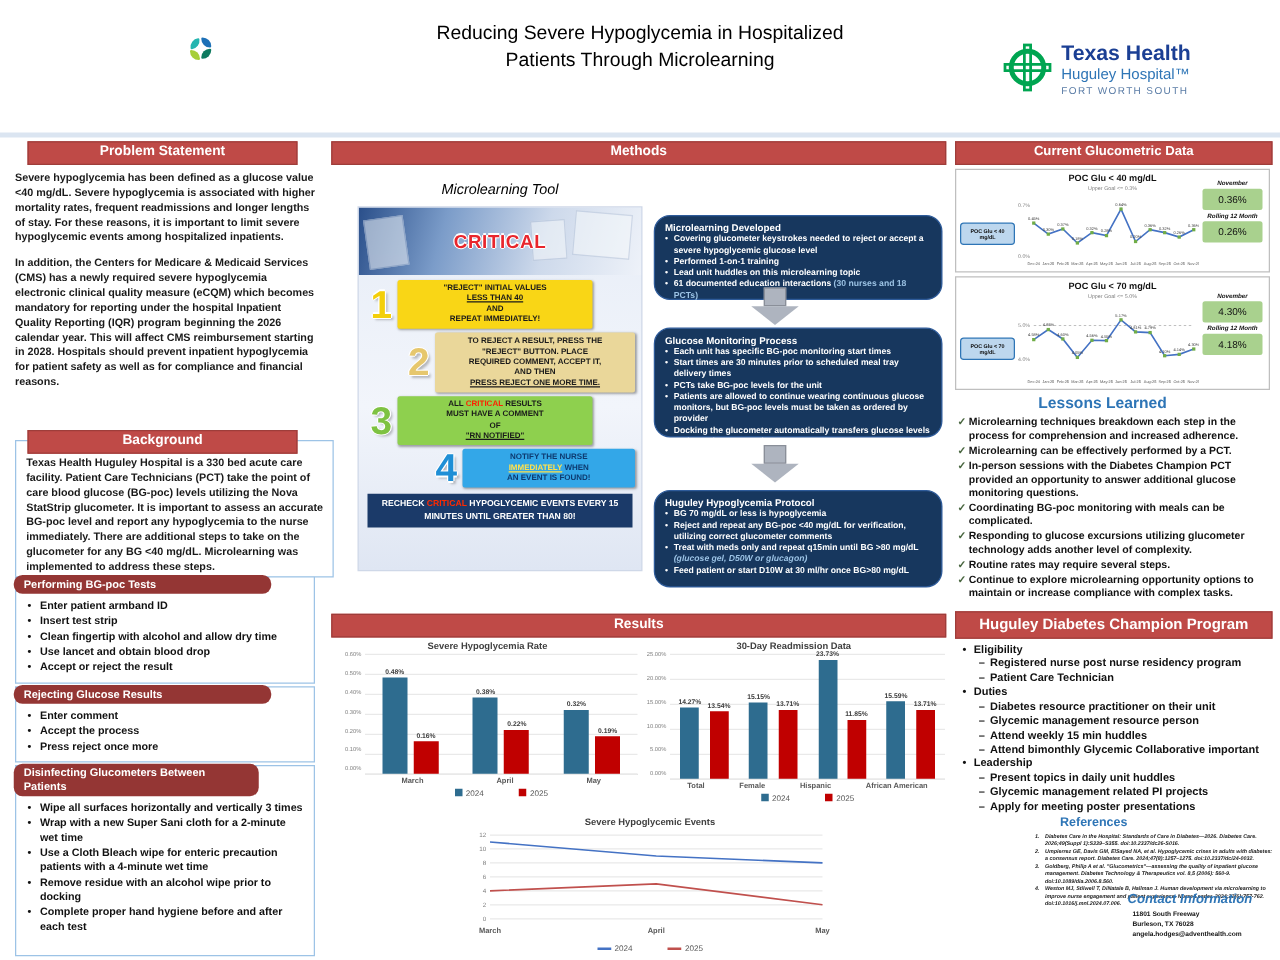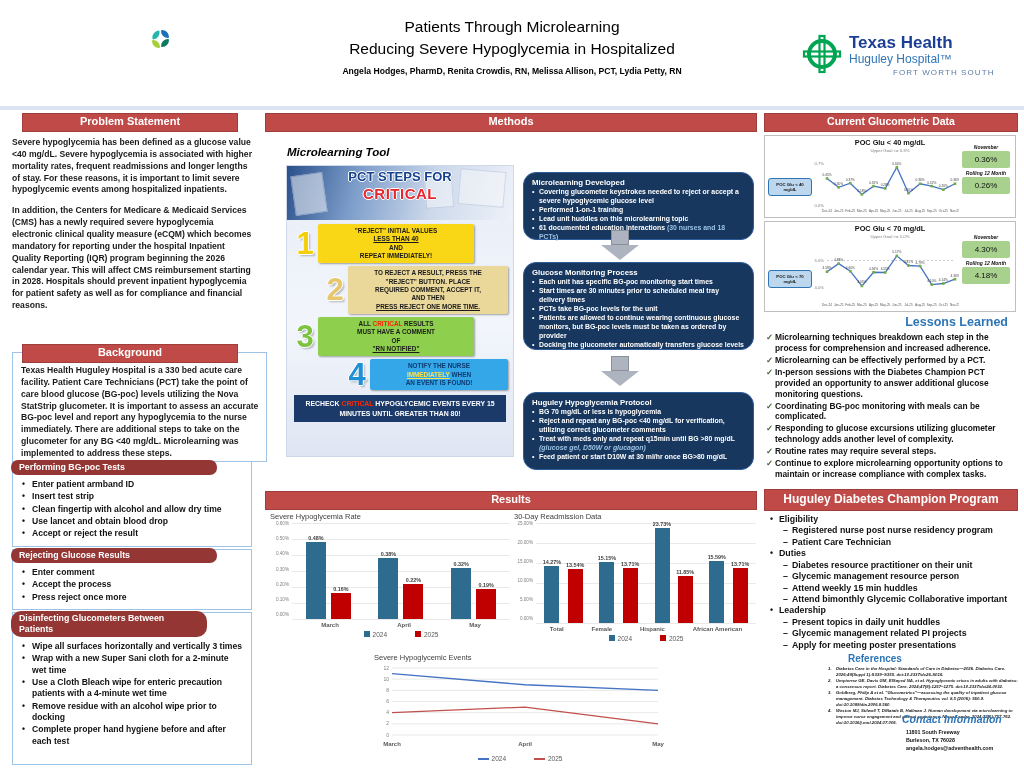--- a/index.html
+++ b/index.html
@@ -14,36 +14,36 @@
   .advent-leaves{position:absolute;left:118px;top:-9px;width:18px;height:18px;transform:rotate(0deg);}
   .leaf{position:absolute;width:8px;height:8px;border-radius:7px 1px 7px 1px;}
   .leaf1{left:0;top:0;background:#25b5b0;transform:rotate(-8deg);}
   .leaf2{left:9px;top:-1px;background:#1d70b7;border-radius:1px 7px 1px 7px;}
   .leaf3{left:0;top:9px;background:#a6ce39;border-radius:1px 7px 1px 7px;}
   .leaf4{left:9px;top:8px;background:#0d7a5f;}
   .advent-text{font-size:25px;font-weight:bold;color:#0b4787;letter-spacing:-0.6px;margin-top:10px;}
   .th-logo{position:absolute;right:10px;top:34px;display:flex;align-items:flex-start;gap:7px;width:212px;}
   .th-text1{font-size:17px;font-weight:bold;color:#1b3f94;line-height:1.05;}
   .th-text2{font-size:12px;color:#2e75b6;line-height:1.2;}
-  .th-text3{font-size:8px;color:#5a7ca6;letter-spacing:1.1px;margin-top:2px;margin-left:44px;}
+  .th-text3{font-size:8px;color:#5a7ca6;letter-spacing:1.1px;margin-top:2px;}
   
   .sechead{position:absolute;background:#bf4a47;border:1px solid #9e3d3a;color:#fff;font-weight:bold;text-align:center;font-size:11px;line-height:15px;height:17px;z-index:4;}
   
   .body-text{font-size:8.6px;font-weight:600;line-height:1.38;color:#1a1a1a;}
   .p2{margin-top:9px;}
   .lbox{position:absolute;left:12px;width:238px;border:1.5px solid #9dc3e6;background:#fff;}
   .tab{position:relative;margin:-2px 34px 3px -2px;background:#943634;color:#fff;border-radius:7px;padding:2px 8px;font-weight:bold;font-size:8.8px;line-height:1.25;z-index:2;}
   .lbox .li,.checks .li,.champ .li,.refs .li{display:flex;align-items:flex-start;}
   .li{font-weight:700;}
   .blt{flex:none;width:10px;text-align:left;}
   .lbox-list{padding:1px 6px 5px 9px;font-size:8.6px;line-height:1.32;}
   .lbox-list .li{margin-bottom:1px;}
   .bg-box{padding:12px 7px 4px 8px;}
   
-  .ml-title{position:absolute;left:287px;top:146px;width:226px;font-size:11.5px;font-weight:bold;font-style:italic;color:#000;}
+  .ml-title{position:absolute;left:287px;top:146px;width:226px;text-align:center;font-size:11.5px;font-weight:normal;font-style:italic;color:#000;}
   .infog{position:absolute;left:287px;top:166px;width:226px;height:290px;background:linear-gradient(to bottom,#e7edf7 0%,#f2f5fb 55%,#dfe6f3 100%);overflow:hidden;box-shadow:0 0 0 1px #cfd8e8;}
   .ig-head{position:absolute;top:0;left:0;right:0;height:54px;background:linear-gradient(105deg,#2a4f8a 0%,#7b9cc9 30%,#cdd9eb 65%,#eef2f9 100%);}
   .ig-ph{position:absolute;background:#f5f7fa;opacity:.55;border:1px solid #b9c6da;}
   .ig-h1{position:absolute;top:3px;left:0;right:0;text-align:center;font-size:13px;font-weight:900;color:#16418c;text-shadow:-1px 0 #fff,1px 0 #fff,0 -1px #fff,0 1px #fff;}
   .ig-h2{position:absolute;top:19px;left:0;right:0;text-align:center;font-size:15px;font-weight:900;color:#e8262d;text-shadow:-1px 0 #fff,1px 0 #fff,0 -1px #fff,0 1px #fff;letter-spacing:.5px;}
   .ig-h3{position:absolute;top:36px;left:0;right:0;text-align:center;font-size:14px;font-weight:900;color:#16418c;text-shadow:-1px 0 #fff,1px 0 #fff,0 -1px #fff,0 1px #fff;}
   .steps{position:absolute;top:58px;left:5px;right:5px;}
   .srow{display:flex;align-items:center;margin-bottom:3px;}
   .srow2{justify-content:flex-end;}
   .srow4{margin-left:52px;}
@@ -57,21 +57,21 @@
   .ig-footer{margin:5px 2px 0 2px;background:#1b3a69;color:#fff;font-size:6.9px;font-weight:800;text-align:center;padding:4px 4px;line-height:1.35;}
   .mbox{position:absolute;left:523px;width:231px;background:#17375e;border:1px solid #2e5b9a;border-radius:13px;color:#fff;padding:5px 8px;box-sizing:border-box;}
   .mbox-title{font-size:7.8px;font-weight:bold;margin-bottom:1px;}
   .mbox .li{display:flex;font-size:6.9px;font-weight:600;line-height:1.3;}
   .mbox .blt{width:7px;}
   .arrow{position:absolute;left:600px;width:40px;z-index:2;}
   .arrow-stem{width:16px;height:13px;background:#aeb4bf;border:1px solid #8a8f99;margin:0 auto;}
   .arrow-tri{width:0;height:0;border-left:19px solid transparent;border-right:19px solid transparent;border-top:15px solid #aeb4bf;margin:0 auto;}
   
   .chart{position:absolute;background:#fff;}
-  .ch-title{font-size:7.5px;font-weight:normal;color:#404040;margin-bottom:2px;}
+  .ch-title{text-align:center;font-size:7.5px;font-weight:bold;color:#404040;margin-bottom:2px;}
   .ch-row{display:flex;}
   .ch-yaxis{display:flex;flex-direction:column;justify-content:space-between;width:22px;font-size:4.6px;color:#808080;text-align:right;padding-right:3px;box-sizing:border-box;}
   .ch-yaxis div{line-height:1;transform:translateY(-1px);}
   .ch-plot{flex:1;position:relative;border-bottom:1px solid #bfbfbf;}
   .ch-grid{position:absolute;left:0;right:0;height:1px;background:#e9e9e9;}
   .ch-groups{position:absolute;left:0;right:0;top:0;bottom:0;display:flex;align-items:flex-end;justify-content:space-around;}
   .ch-group{display:flex;align-items:flex-end;gap:5px;}
   .ch-col{display:flex;flex-direction:column;align-items:center;justify-content:flex-end;}
   .ch-val{font-size:5.4px;font-weight:bold;color:#3f3f3f;margin-bottom:1px;white-space:nowrap;}
   .ch-xrow{display:flex;justify-content:space-around;margin-left:22px;font-size:6px;font-weight:bold;color:#595959;padding-top:2px;}
@@ -81,21 +81,21 @@
   .ch-lsw{display:inline-block;width:11px;height:2px;margin-right:3px;vertical-align:middle;}
   
   .gcard{position:absolute;left:764px;width:252px;border:1px solid #bfbfbf;background:#fff;box-sizing:border-box;}
   .gtitle{text-align:center;font-size:7.3px;font-weight:bold;margin-top:2px;}
   .gsub{text-align:center;font-size:4.3px;color:#7f7f7f;margin-top:1px;}
   .gpill{position:absolute;left:3px;width:44px;background:#bdd7ee;border:1px solid #2e75b6;border-radius:3px;font-size:4.3px;font-weight:600;text-align:center;padding:3px 1px;box-sizing:border-box;}
   .gside{position:absolute;right:3px;width:52px;text-align:center;}
   .gslabel{font-size:5px;font-weight:bold;font-style:italic;margin-top:2px;}
   .gsval{background:#a9d18e;border-radius:2px;font-size:8px;padding:4px 0;margin:1px 2px 2px 2px;}
   .gchart{position:absolute;left:46px;}
-  .lessons-h{position:absolute;left:756px;top:315px;width:252px;text-align:right;font-size:12.5px;font-weight:bold;color:#2e75b6;}
+  .lessons-h{position:absolute;left:756px;top:315px;width:252px;text-align:center;font-size:12.5px;font-weight:bold;color:#2e75b6;}
   .checks{position:absolute;left:766px;top:332px;width:250px;font-size:8.4px;line-height:1.3;}
   .checks .li{margin-bottom:1px;}
   .checks .blt{width:9px;color:#4a6741;}
   .champ{position:absolute;left:770px;top:514px;width:246px;font-size:8.8px;line-height:1.3;}
   .champ .lvl1{margin-left:13px;}
   .champ .blt{width:9px;}
   .refs-h{position:absolute;left:848px;top:653px;font-size:10px;font-weight:bold;color:#2e75b6;}
   .refs{position:absolute;left:828px;top:666px;width:192px;font-size:4.3px;font-style:italic;line-height:1.4;color:#222;}
   .refs .blt{width:8px;}
   .contact-h{position:absolute;left:902px;top:713px;font-size:10.5px;font-weight:bold;color:#2e75b6;font-style:italic;}
@@ -109,24 +109,23 @@
   <div class="advent-leaves">
     <span class="leaf leaf1"></span>
     <span class="leaf leaf2"></span>
     <span class="leaf leaf3"></span>
     <span class="leaf leaf4"></span>
   </div>
 </div>
 
 <div class="title-wrap">
   <div class="main-title">
+    <div>Reducing Severe Hypoglycemia in Hospitalized</div>
     <div>Patients Through Microlearning</div>
-    <div>Reducing Severe Hypoglycemia in Hospitalized</div>
-  </div>
-  <div class="authors">Angela Hodges, PharmD, Renita Crowdis, RN, Melissa Allison, PCT, Lydia Petty, RN</div>
+  </div>
 </div>
 
 <div class="th-logo">
   <svg width="40" height="40" viewBox="0 0 40 40">
     <circle cx="20" cy="20" r="13" fill="none" stroke="#00A551" stroke-width="4"></circle>
     <rect x="17.5" y="2" width="5" height="36" fill="none" stroke="#00A551" stroke-width="2.2"></rect>
     <rect x="2" y="17.5" width="36" height="5" fill="none" stroke="#00A551" stroke-width="2.2"></rect>
   </svg>
   <div>
     <div class="th-text1">Texas Health</div>
@@ -186,21 +185,21 @@
         <span class="litx">Accept the process</span>
       </div>
       <div class="li lvl0">
         <span class="blt">•</span>
         <span class="litx">Press reject once more</span>
       </div>
     </div>
 </div>
 
 <div class="lbox" style="top:612px;height:151px;">
-  <div class="tab" style="margin-right:44px;border-radius:10px;">Disinfecting Glucometers Between Patients</div>
+  <div class="tab" style="margin-right:44px;">Disinfecting Glucometers Between Patients</div>
   <div class="lbox-list">
       <div class="li lvl0">
         <span class="blt">•</span>
         <span class="litx">Wipe all surfaces horizontally and vertically 3 times</span>
       </div>
       <div class="li lvl0">
         <span class="blt">•</span>
         <span class="litx">Wrap with a new Super Sani cloth for a 2-minute wet time</span>
       </div>
       <div class="li lvl0">
@@ -220,21 +219,20 @@
 
 <div class="sechead" style="left:265px;top:113px;width:490px;">Methods</div>
 <div class="ml-title">Microlearning Tool</div>
 
 <div class="infog">
   <div class="ig-head">
     <div class="ig-ph" style="left:6px;top:8px;width:30px;height:38px;transform:rotate(-8deg);"></div>
     <div class="ig-ph" style="right:8px;top:4px;width:44px;height:34px;transform:rotate(5deg);"></div>
     <div class="ig-ph" style="right:60px;top:10px;width:26px;height:30px;transform:rotate(-4deg);"></div>
   </div>
-  <div class="ig-h1">PCT STEPS FOR</div>
   <div class="ig-h2">CRITICAL</div>
   <div class="steps">
     <div class="srow srow1">
       <div class="stepnum n1">1</div>
       <div class="stepbox b1">
           <div class="line">"REJECT" INITIAL VALUES</div>
           <div class="line"><span style="text-decoration: underline;">LESS THAN 40</span></div>
           <div class="line">AND</div>
           <div class="line">REPEAT  IMMEDIATELY!</div>
         </div>

